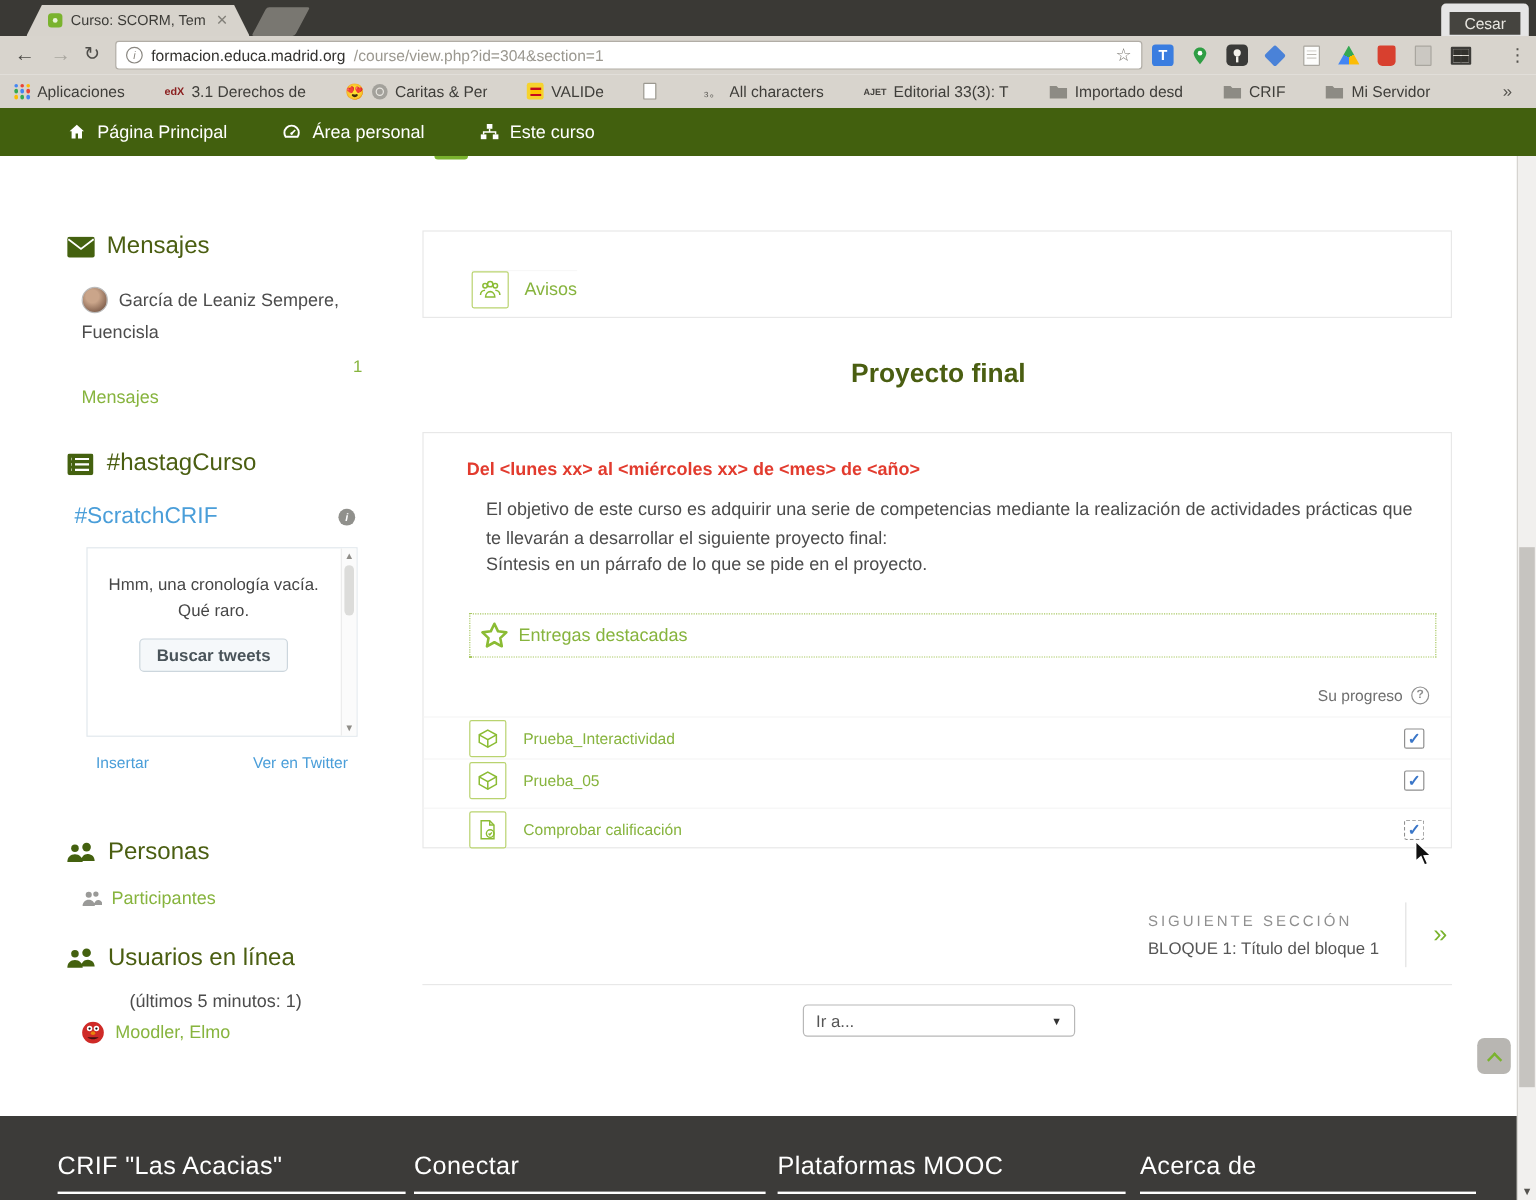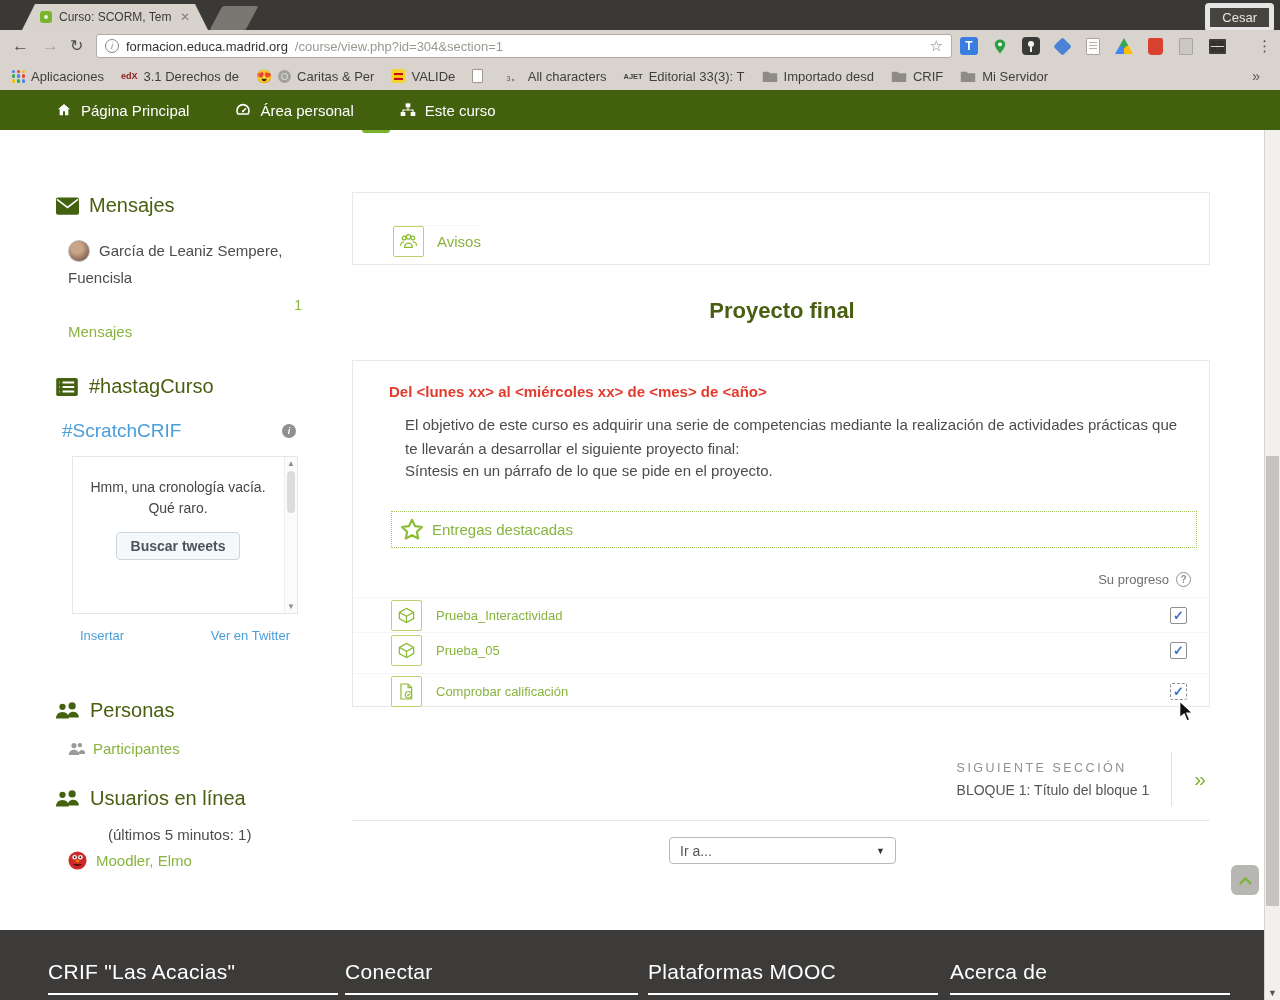--- a/index.html
+++ b/index.html
@@ -9,21 +9,21 @@
   
   #titlebar { position:absolute; left:0; top:0; width:1280px; height:30px; background:#3a3935; }
   #tab { position:absolute; left:22px; top:4px; width:186px; height:26px; background:#d7d3cc;
          clip-path:polygon(13px 0, calc(100% - 13px) 0, 100% 100%, 0 100%);
          display:flex; align-items:center; gap:7px; padding:0 18px; }
   #tab .favicon { width:12px; height:12px; border-radius:3px; background:#7ab32e; position:relative; flex:0 0 auto;}
   #tab .favicon::after{ content:""; position:absolute; left:4px; top:4px; width:4px; height:4px; background:#e9f4d8; border-radius:50%;}
   #tab .tab-title { font-size:12px; color:#3c3b37; white-space:nowrap; overflow:hidden; flex:1; }
   #tab .tab-close { font-size:12px; color:#83807a; flex:0 0 auto; }
   #newtab { position:absolute; left:216px; top:6px; width:36px; height:24px; background:#8f8c85; opacity:.75; transform:skewX(-28deg); border-radius:2px;}
-  #profile-chip { position:absolute; right:6px; top:3px; padding:2px 12px; background:#45443f; border:5px solid #e5e5e5;
+  #profile-chip { position:absolute; right:6px; top:3px; padding:2px 12px; background:#45443f; border:7px solid #e5e5e5;
                   border-radius:4px; color:#e8e6e0; font-size:13px; }
 
   
   #toolbar { position:absolute; left:0; top:30px; width:1280px; height:32px; background:#d8d4cd; }
   .navbtn { position:absolute; top:5px; font-size:17px; line-height:22px; }
   #btn-back { left:12px; color:#4e4d49; }
   #btn-fwd  { left:42px; color:#a9a69f; }
   #btn-reload { left:70px; color:#4e4d49; font-size:16px;}
   #urlbar { position:absolute; left:96px; top:4px; width:856px; height:24px; background:#fff; border:1px solid #b1ada6;
             border-radius:3px; display:flex; align-items:center; padding:0 8px; gap:7px; }
@@ -49,21 +49,21 @@
   .ext-notes { width:14px; height:17px; background:#cbc8c2; border:1px solid #a9a69f; border-radius:1px;}
   .ext-film { width:17px; height:15px; background:#3d3c39; position:relative; border-radius:1px;}
   .ext-film::after{ content:""; position:absolute; inset:2px;
      background:linear-gradient(90deg,#e9e7e2 42%, transparent 42% 58%, #e9e7e2 58%),
                 linear-gradient(#3d3c39 45%, transparent 45% 55%, #3d3c39 55%); background-blend-mode:multiply;
      background-color:#e9e7e2;}
   #menu-dots { position:absolute; right:8px; top:7px; font-size:15px; color:#55534e; letter-spacing:0;}
 
   
   #bookmarksbar { position:absolute; left:0; top:62px; width:1280px; height:28px; background:#d8d4cd;
-                  display:flex; align-items:center; gap:17px; padding:0 12px; font-size:13px; color:#3f3e3a; }
+                  display:flex; align-items:center; gap:33px; padding:0 12px; font-size:13px; color:#3f3e3a; }
   .bm { display:flex; align-items:center; gap:6px; white-space:nowrap; }
   .bm-label{ overflow:hidden; }
   .appgrid { width:13px; height:13px; display:grid; grid-template-columns:repeat(3,1fr); gap:1.5px; }
   .appgrid i { border-radius:50%; }
   .glyph-icon { font-size:9px; font-weight:bold; color:#8b2020; }
   .ajet { font-size:7.5px; font-weight:bold; color:#44423e; letter-spacing:0; }
   .sub3 { font-size:11px; color:#55534e; font-weight:normal; }
   .emoji { font-size:13px; line-height:13px; }
   .grey-emoji { width:13px; height:13px; border-radius:50%; background:#a3a19b; position:relative; }
   .grey-emoji::after{content:""; position:absolute; inset:3px; border-radius:50%; border:1.5px solid #e8e6e0;}

